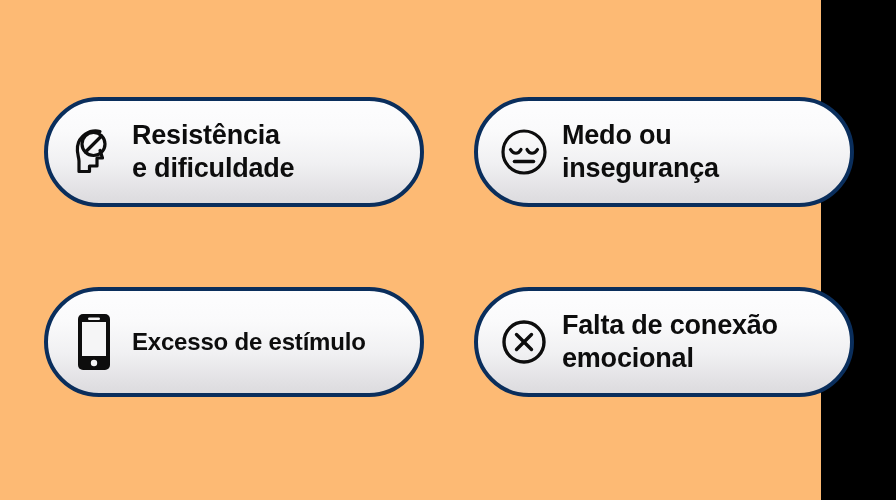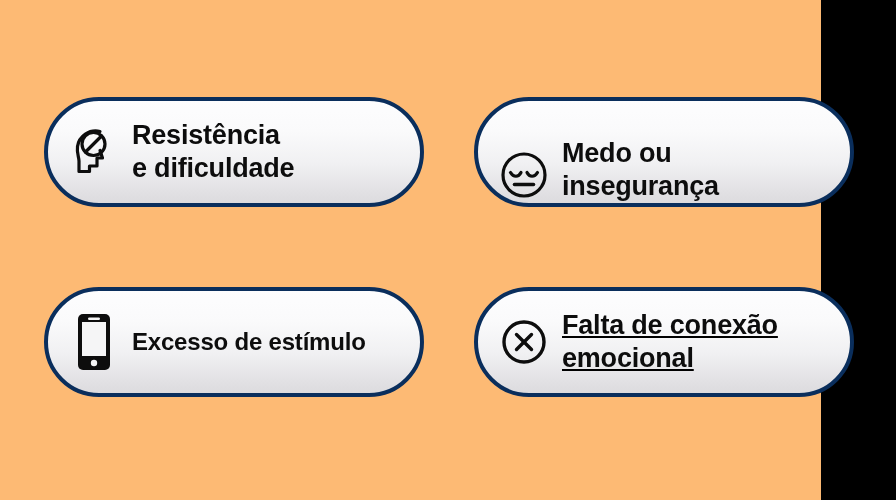--- a/index.html
+++ b/index.html
@@ -37,23 +37,23 @@
                 #f0f0f2 62%,
                 #e2e1e4 88%,
                 #dcdbde 100%);
     display: flex;
     flex-direction: row;
     align-items: center;
     overflow: hidden;
   }
 
   .card.pos-tl { left: 44px;  top: 97px;  }
-  .card.pos-tr { left: 474px; top: 97px; align-items: flex-end;  }
+  .card.pos-tr { left: 474px; top: 97px;  }
   .card.pos-bl { left: 44px;  top: 287px; }
-  .card.pos-br { left: 474px; top: 287px; text-decoration: underline; }
+  .card.pos-br { left: 474px; top: 287px; }
 
   .card-icon {
     flex: 0 0 auto;
     width: 56px;
     height: 56px;
     margin-left: 18px;
     margin-right: 10px;
     display: flex;
     align-items: center;
     justify-content: center;

